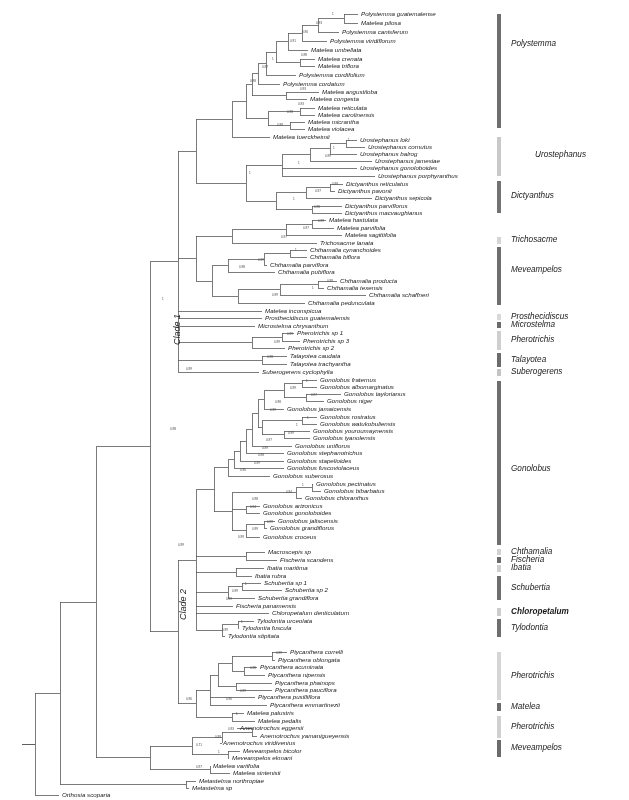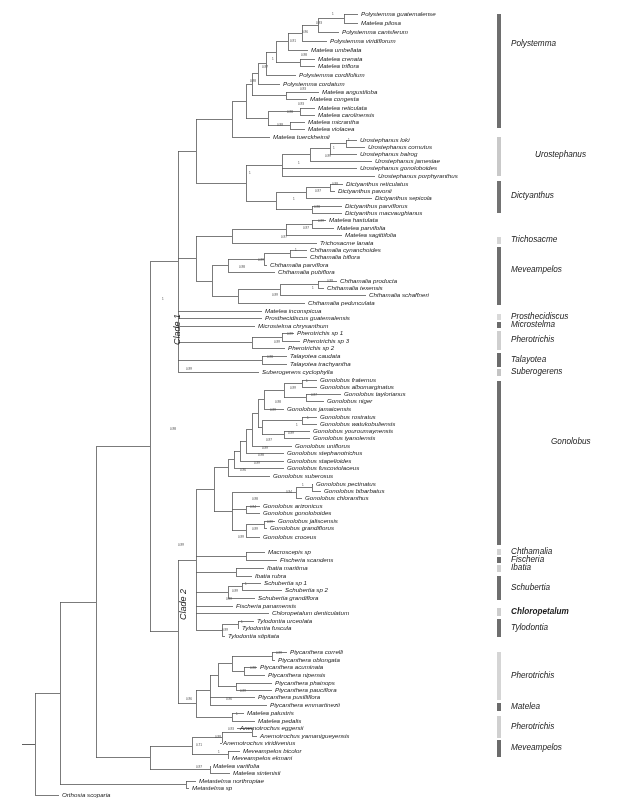--- a/index.html
+++ b/index.html
@@ -534,21 +534,21 @@
     <div class="genus-label" style="left: 511px; top: 313px;">Prosthecidiscus</div>
     <div class="genus-bar" style="left: 497px; top: 322px; height: 6px; background: rgb(107, 107, 107);"></div>
     <div class="genus-label" style="left: 511px; top: 321px;">Microstelma</div>
     <div class="genus-bar" style="left: 497px; top: 331px; height: 19px; background: rgb(207, 207, 207);"></div>
     <div class="genus-label" style="left: 511px; top: 336px;">Pherotrichis</div>
     <div class="genus-bar" style="left: 497px; top: 353px; height: 14px; background: rgb(107, 107, 107);"></div>
     <div class="genus-label" style="left: 511px; top: 356px;">Talayotea</div>
     <div class="genus-bar" style="left: 497px; top: 369px; height: 7px; background: rgb(196, 196, 196);"></div>
     <div class="genus-label" style="left: 511px; top: 368px;">Suberogerens</div>
     <div class="genus-bar" style="left: 497px; top: 381px; height: 164px; background: rgb(110, 110, 110);"></div>
-    <div class="genus-label" style="left: 511px; top: 438px; margin-left: 40px;">Gonolobus</div>
+    <div class="genus-label" style="left: 511px; top: 465px;">Gonolobus</div>
     <div class="genus-bar" style="left: 497px; top: 549px; height: 6px; background: rgb(210, 210, 210);"></div>
     <div class="genus-label" style="left: 511px; top: 548px;">Chthamalia</div>
     <div class="genus-bar" style="left: 497px; top: 557px; height: 6px; background: rgb(107, 107, 107);"></div>
     <div class="genus-label" style="left: 511px; top: 556px;">Fischeria</div>
     <div class="genus-bar" style="left: 497px; top: 565px; height: 7px; background: rgb(207, 207, 207);"></div>
     <div class="genus-label" style="left: 511px; top: 564px;">Ibatia</div>
     <div class="genus-bar" style="left: 497px; top: 576px; height: 24px; background: rgb(110, 110, 110);"></div>
     <div class="genus-label" style="left: 511px; top: 584px;">Schubertia</div>
     <div class="genus-bar" style="left: 497px; top: 608px; height: 8px; background: rgb(205, 205, 205);"></div>
     <div class="genus-label" style="left: 511px; top: 608px; font-weight: bold;">Chloropetalum</div>

